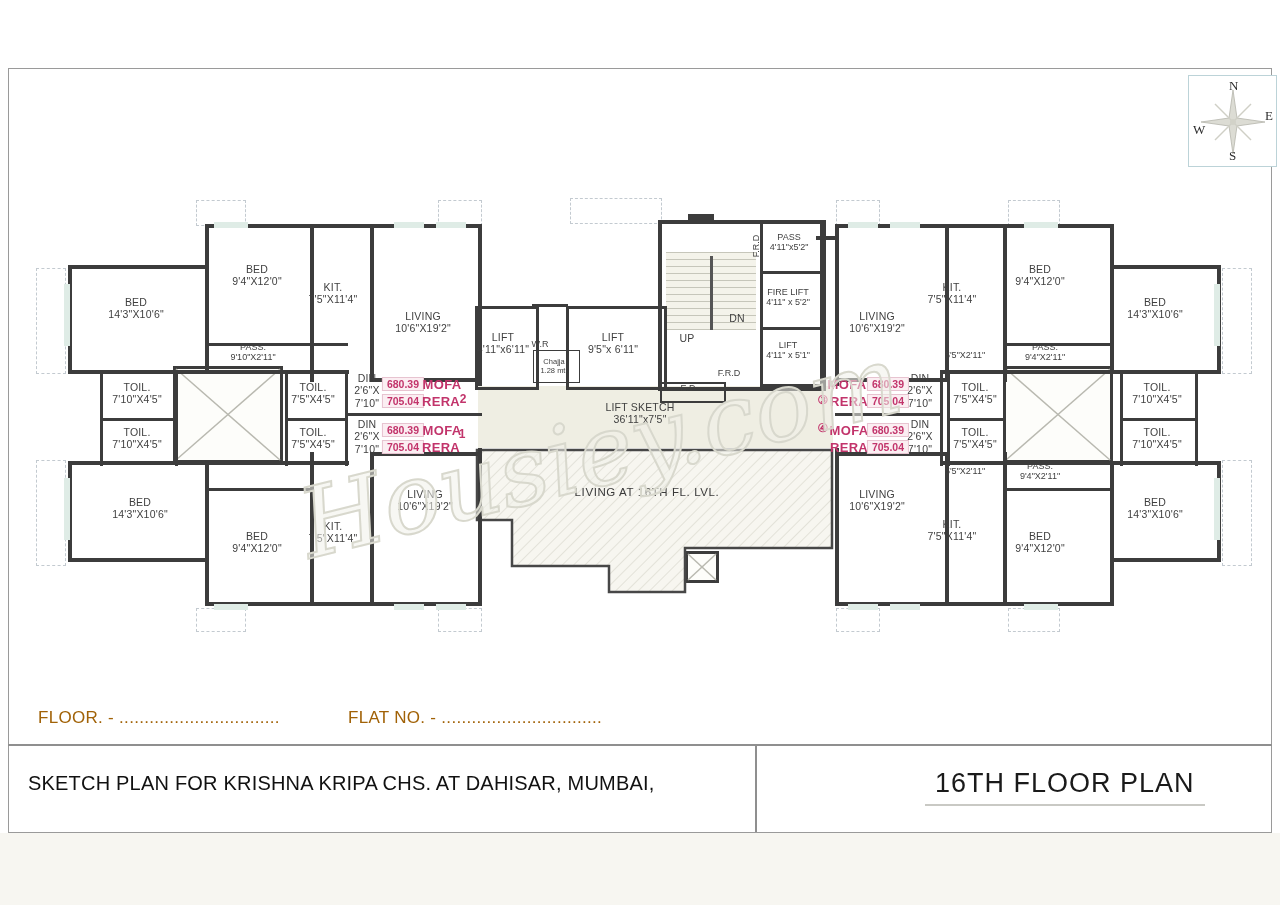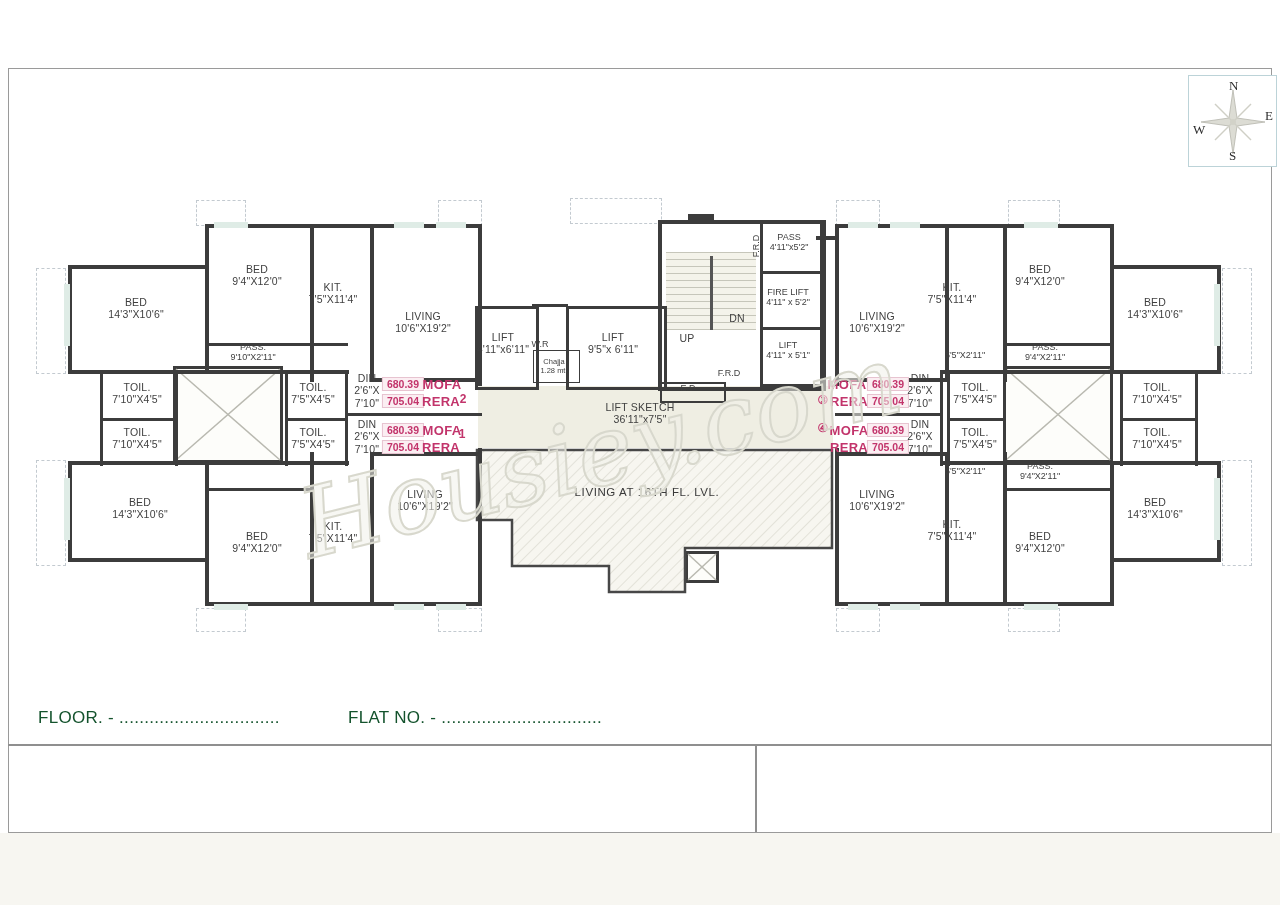--- a/index.html
+++ b/index.html
@@ -27,21 +27,21 @@
        white-space:nowrap;color:#3f3f3f;}
   .room{font-size:10.5px;line-height:1.18;letter-spacing:.2px;}
   .small{font-size:9px;line-height:1.15;}
   .tiny{font-size:7.5px;line-height:1.2;}
   .terr{font-size:11.5px;letter-spacing:.6px;color:#3a3a3a;}
   .vert{font-size:9px;transform:translate(-50%,-50%) rotate(-90deg);}
   .pink{font-size:13px;color:#c2346b;font-weight:bold;letter-spacing:.3px;}
   .pinkbox{font-size:10.5px;color:#c2346b;font-weight:bold;background:#fbeef2;
            border:1px solid #e7c3d0;padding:0 4px;}
   .pinknum{font-size:12px;color:#c2346b;font-weight:bold;}
-  #floor-row .lblrow{position:absolute;font-size:17px;color:#14532d;letter-spacing:.3px;}
+  #floor-row .lblrow{position:absolute;font-size:17px;color:#a16207;letter-spacing:.3px;}
   #titleblock-line{left:8px;top:744px;width:1264px;height:2px;background:#8f8f8f;z-index:5;}
   #titleblock-div{left:755px;top:744px;width:2px;height:88px;background:#8f8f8f;z-index:5;}
   #project-title{left:28px;top:772px;font-size:20px;color:#111;letter-spacing:.2px;}
   #plan-title{left:925px;top:768px;font-size:27px;color:#1a1a1a;letter-spacing:1px;
       border-bottom:2px solid #c9c9c4;padding:0 10px 5px 10px;}
   #bottom-strip{left:0;top:833px;width:1280px;height:72px;background:#f7f6f1;}
 </style>
 </head>
 <body>
 
@@ -432,14 +432,16 @@
       </div>
     </div>
 
   <div id="floor-row">
     <span class="lblrow" style="left:38px;top:708px;">FLOOR. - ................................</span>
     <span class="lblrow" style="left:348px;top:708px;">FLAT NO. - ................................</span>
   </div>
 
   <div id="titleblock-line" class="abs"></div>
   <div id="titleblock-div" class="abs"></div>
+  <div id="project-title" class="abs">SKETCH PLAN FOR  KRISHNA KRIPA CHS.  AT DAHISAR, MUMBAI,</div>
+  <div id="plan-title" class="abs">16TH FLOOR PLAN</div>
   <div id="bottom-strip" class="abs"></div>
 </div>
 
 </body></html>

